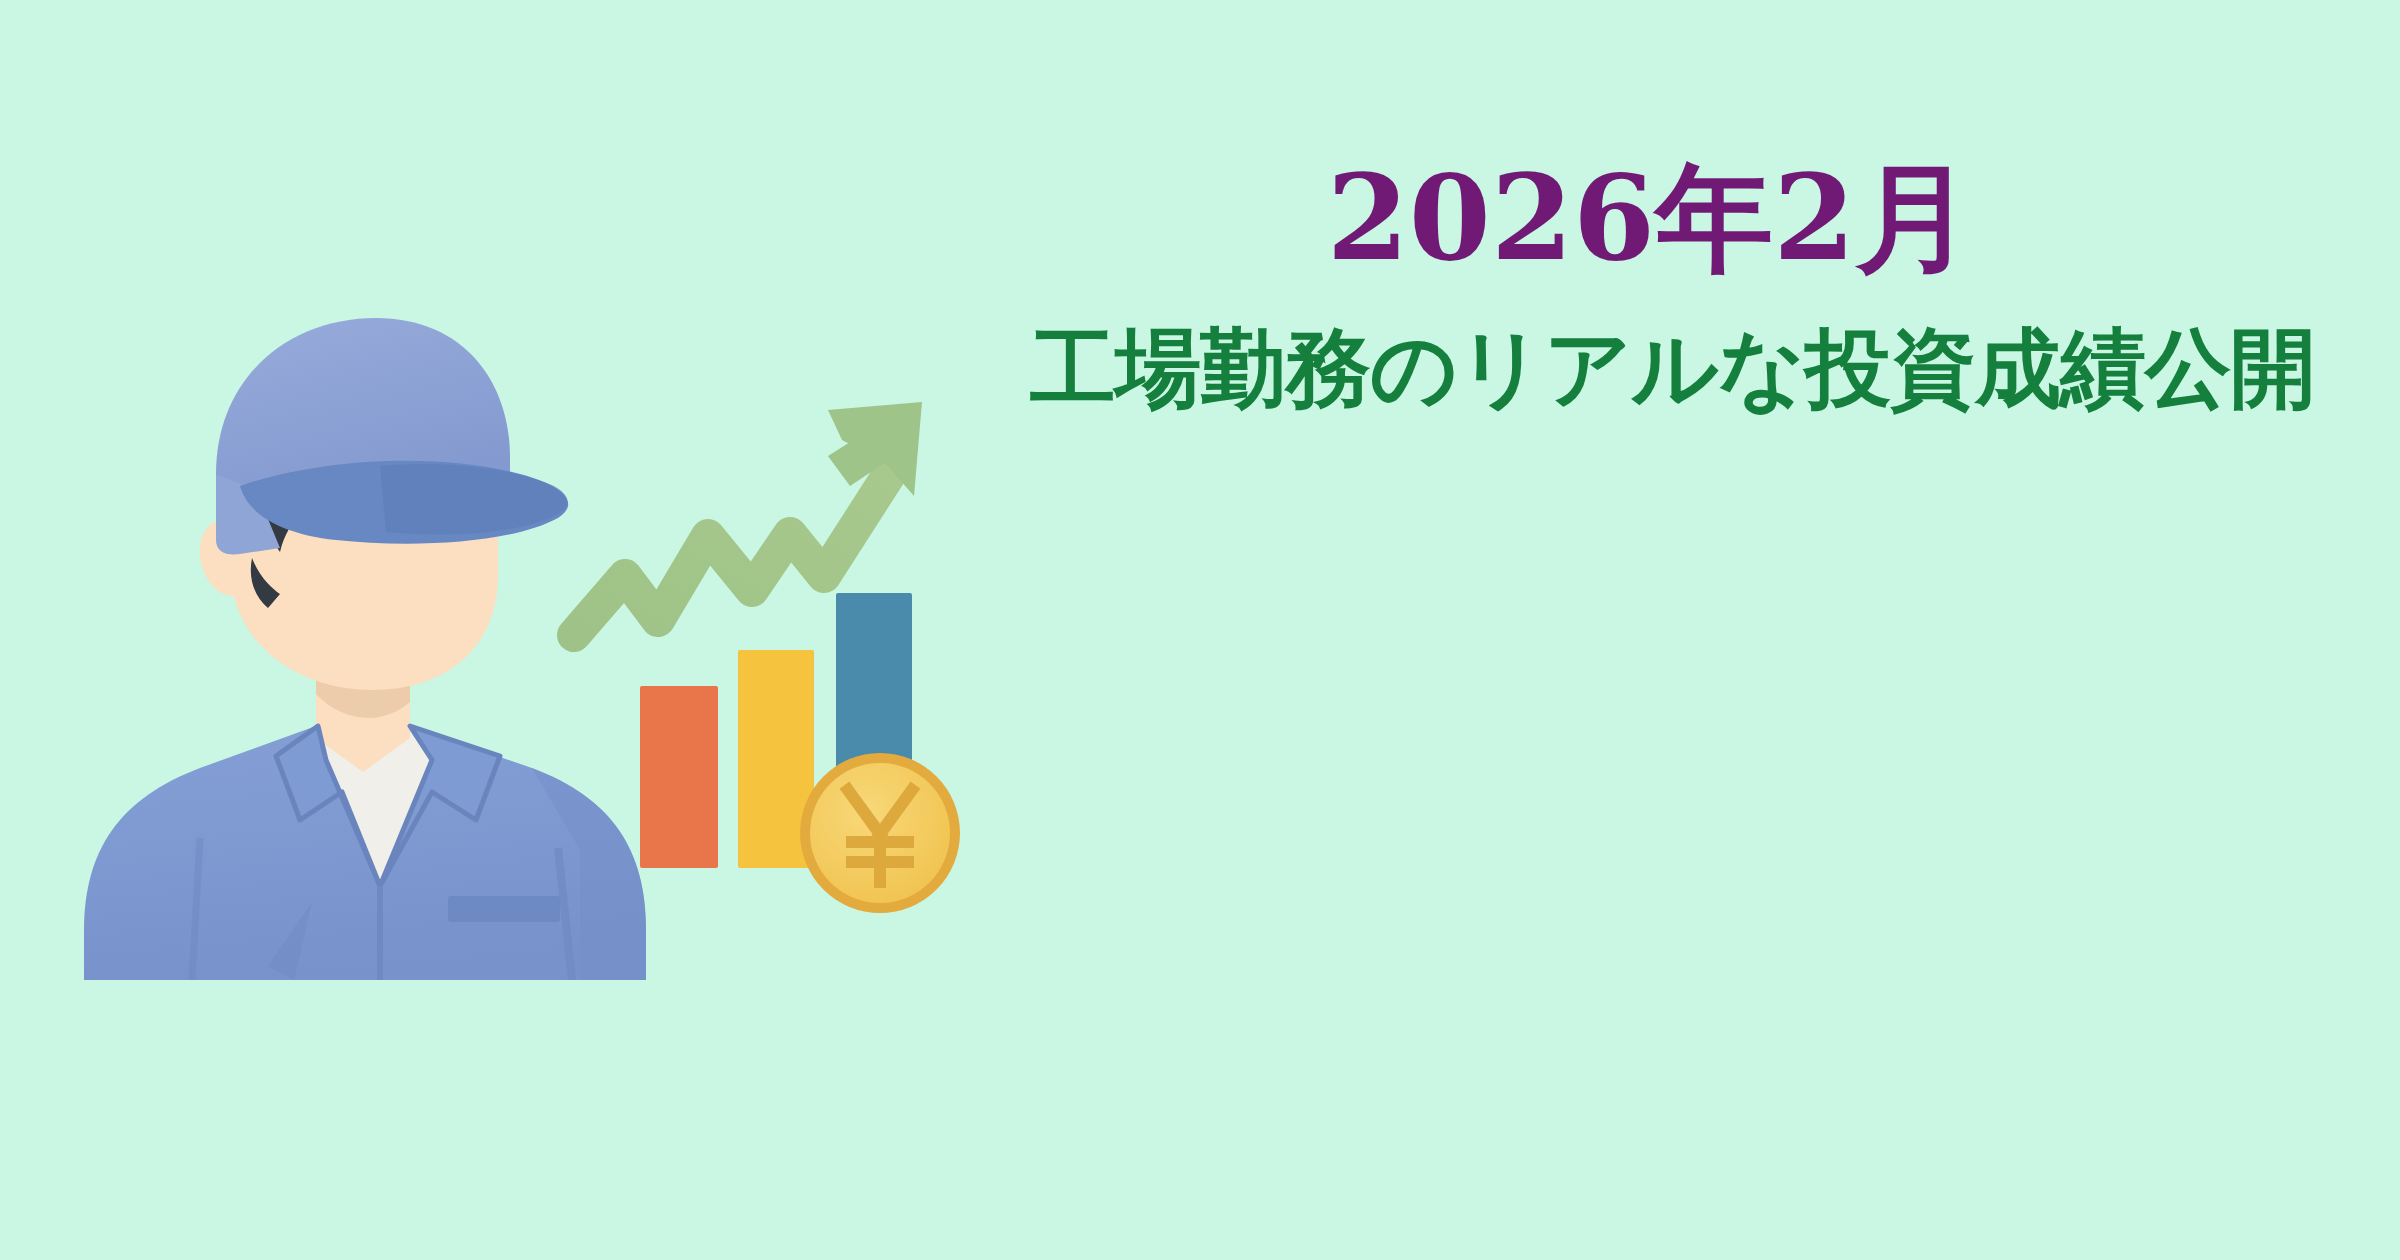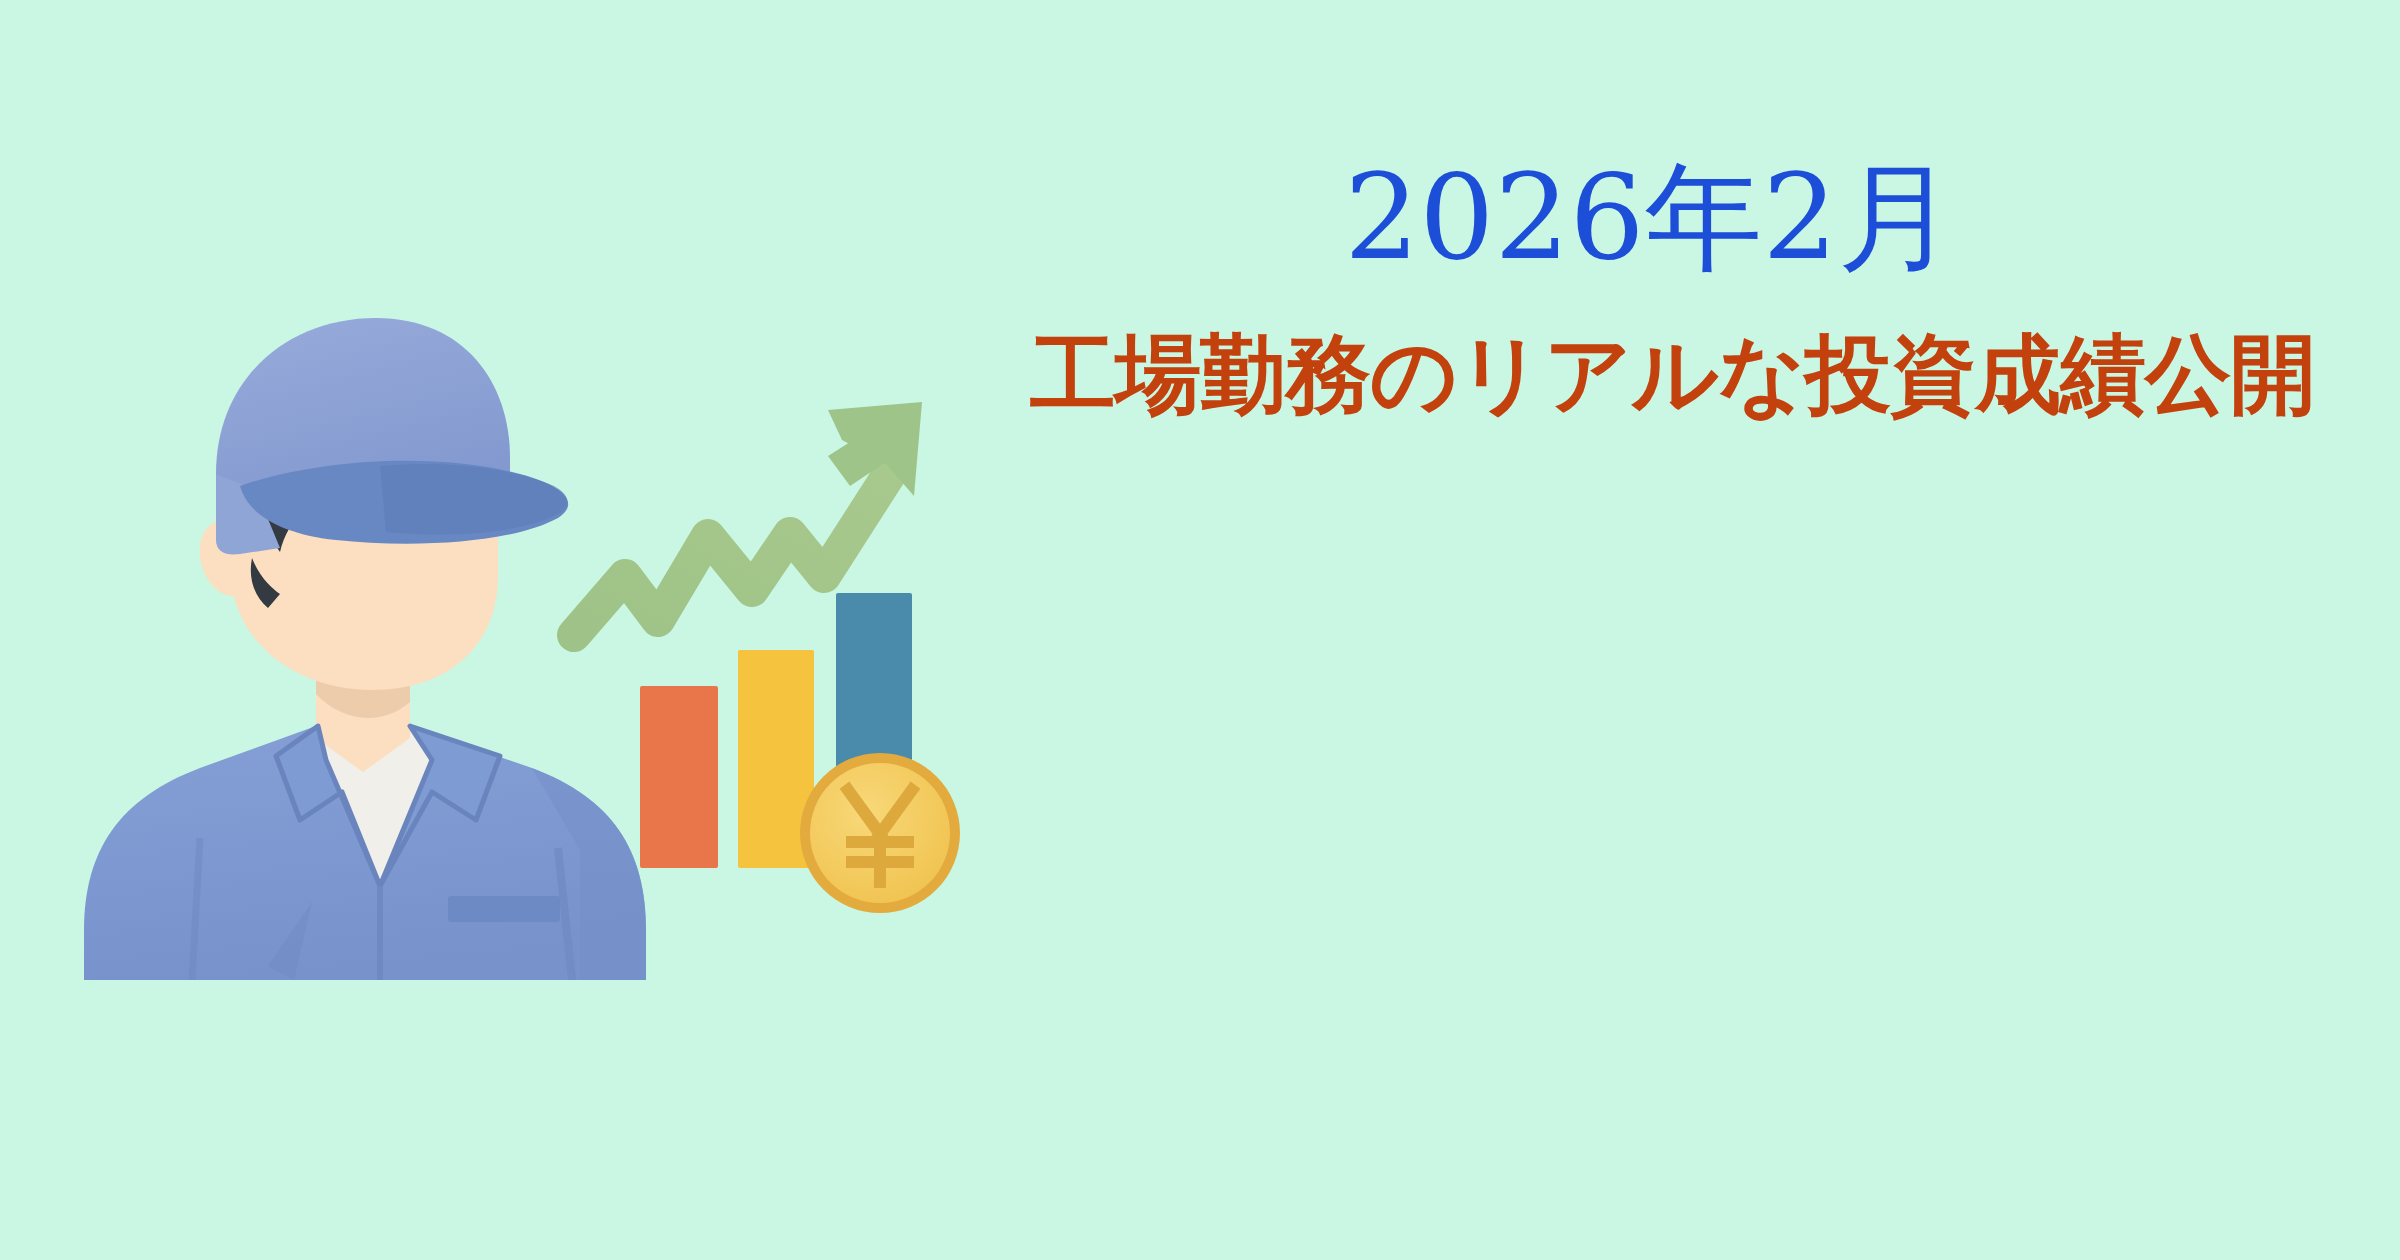--- a/index.html
+++ b/index.html
@@ -32,42 +32,42 @@
     left: 1030px;
     top: 150px;
     width: 1240px;
     text-align: center;
   }
 
   #date-line {
     font-family: "DejaVu Serif", "Liberation Serif", serif;
     font-size: 118px;
     line-height: 1.15;
-    color: #1d4ed8;
+    color: #701a75;
     letter-spacing: 0px;
-    font-weight: 400;
+    font-weight: 700;
     white-space: nowrap;
   }
 
   #main-title {
     font-family: "DejaVu Sans", "Liberation Sans", sans-serif;
     font-size: 218px;
     line-height: 1.18;
     color: #000000;
     font-weight: 700;
     letter-spacing: -4px;
     white-space: nowrap;
     margin-top: 10px;
   }
 
   #subtitle {
-    font-family: Liberation Serif, serif;
+    font-family: Liberation Mono, monospace;
     font-size: 86px;
     line-height: 1.1;
-    color: #c2410c;
+    color: #15803d;
     font-weight: 700;
     letter-spacing: -1px;
     white-space: nowrap;
     margin-top: 42px;
     text-align: right;
   }
 </style>
 </head>
 <body>
 

